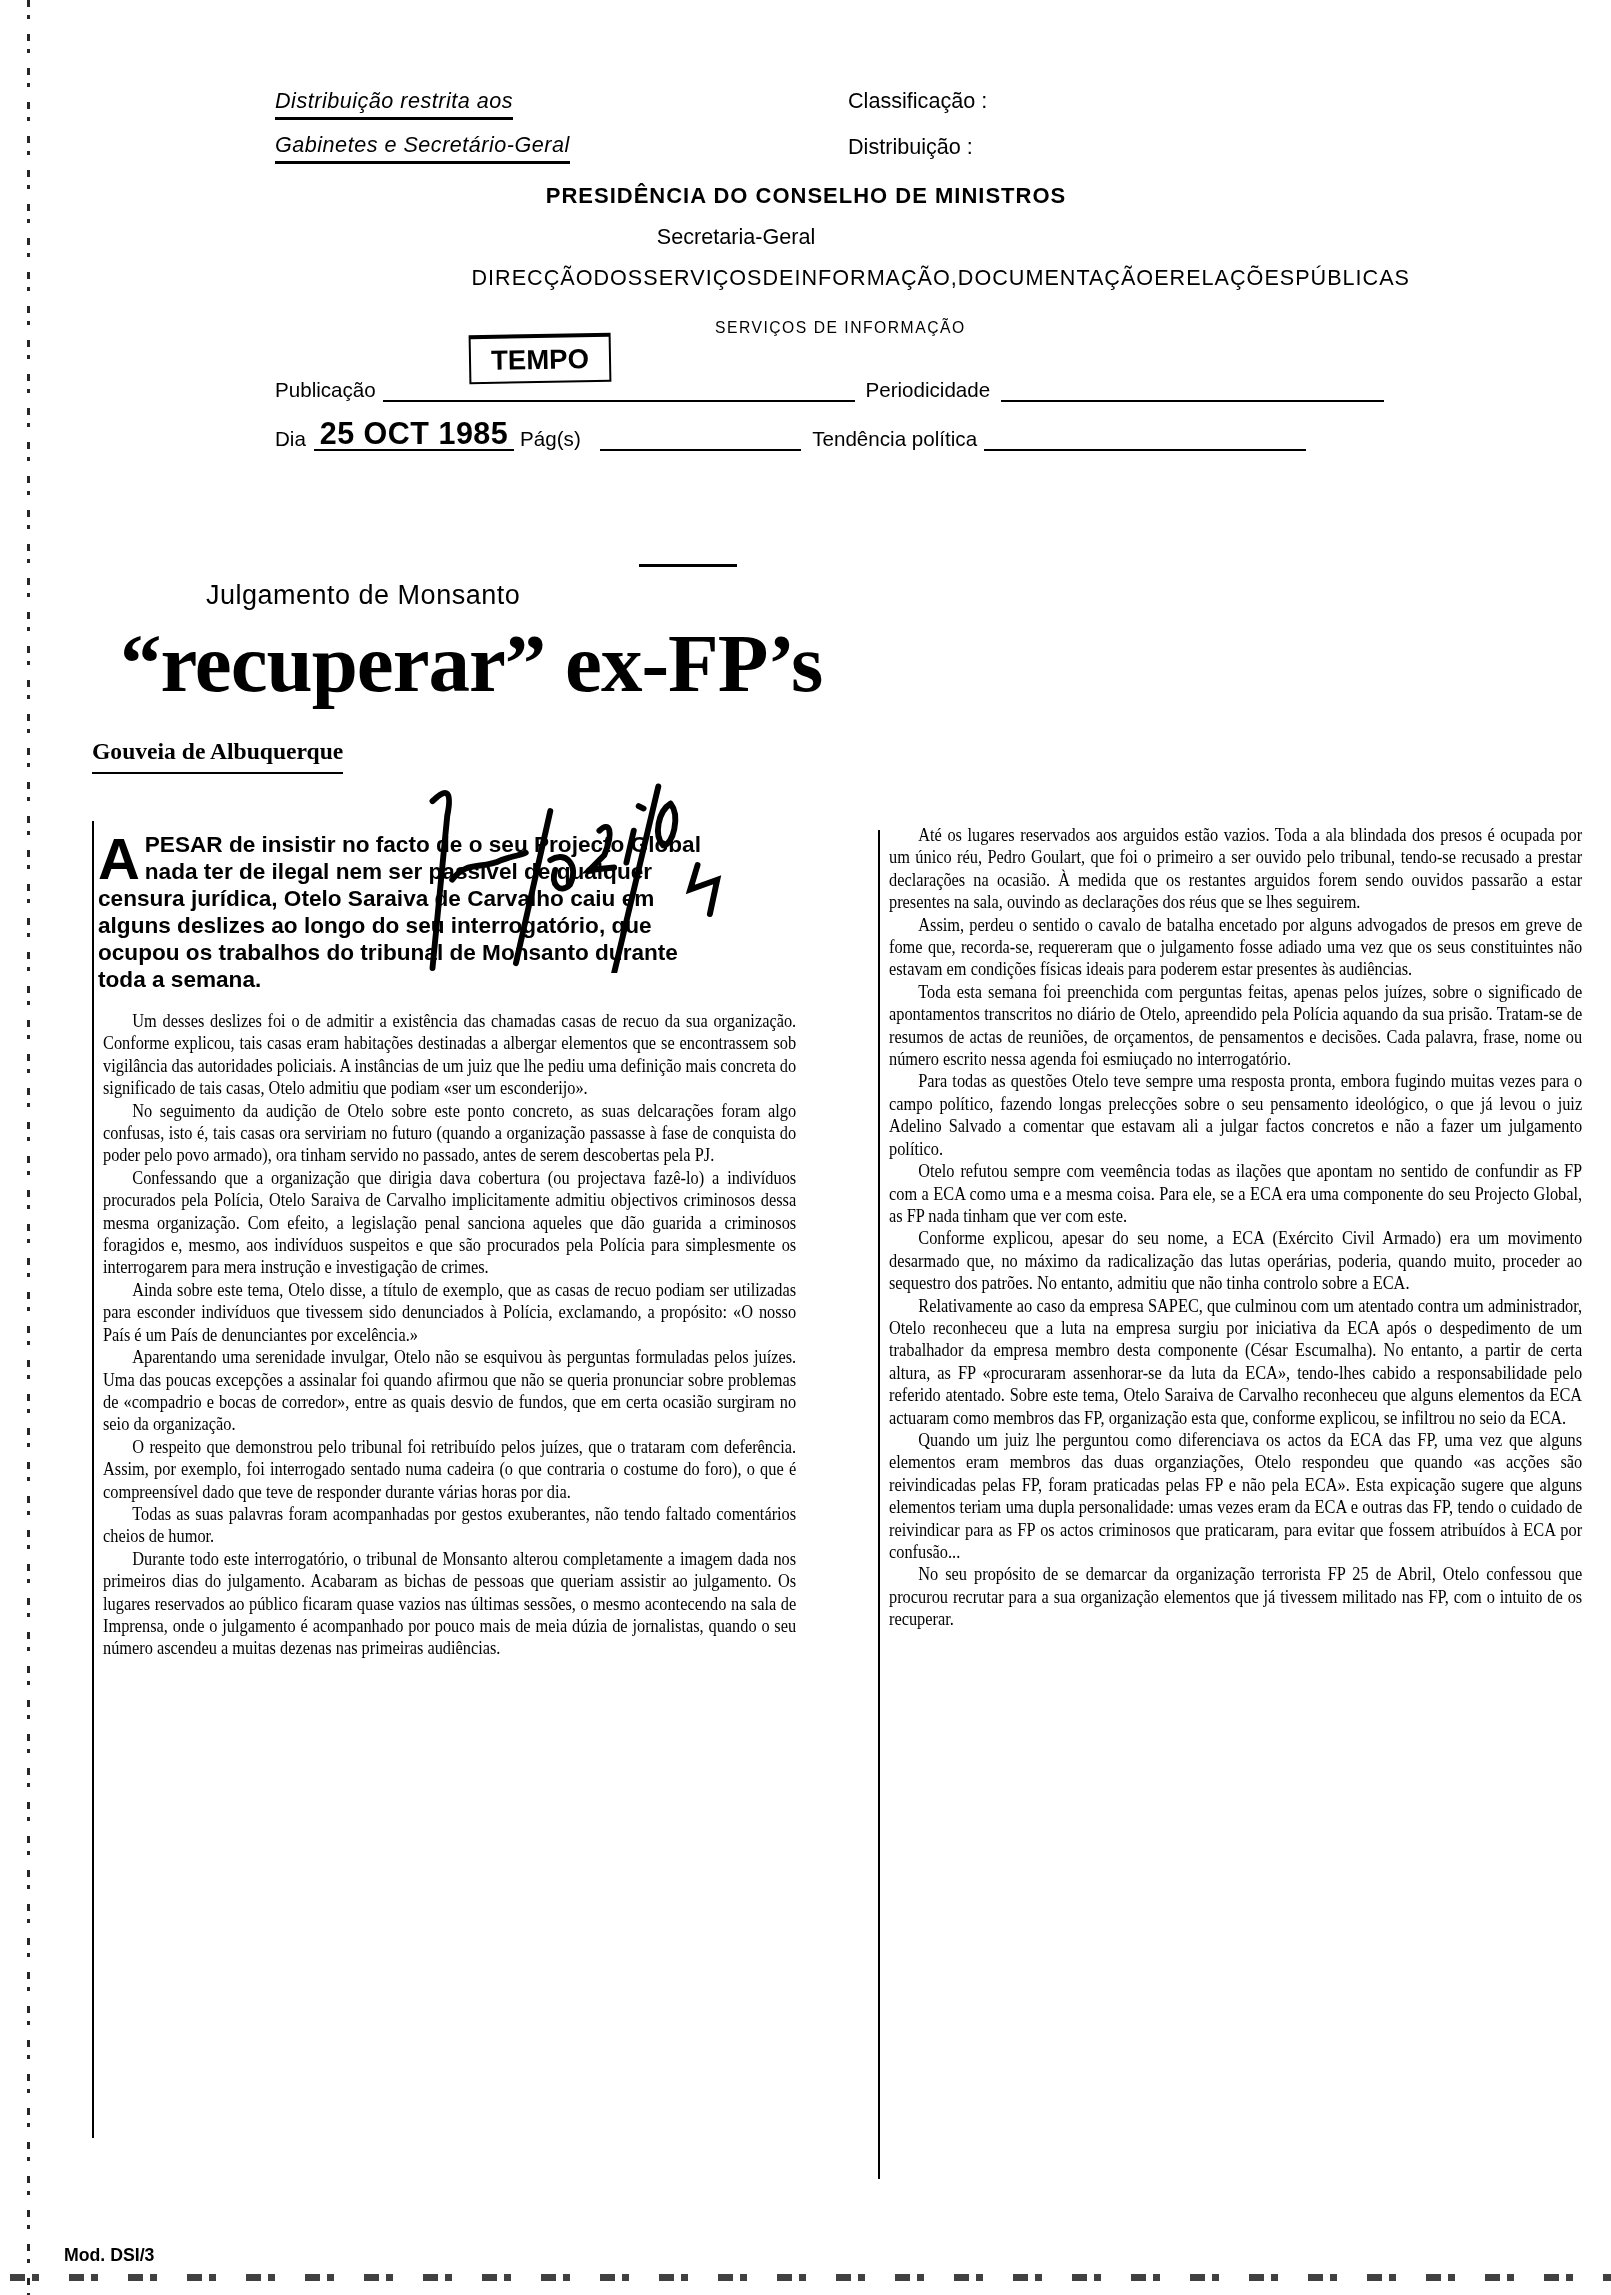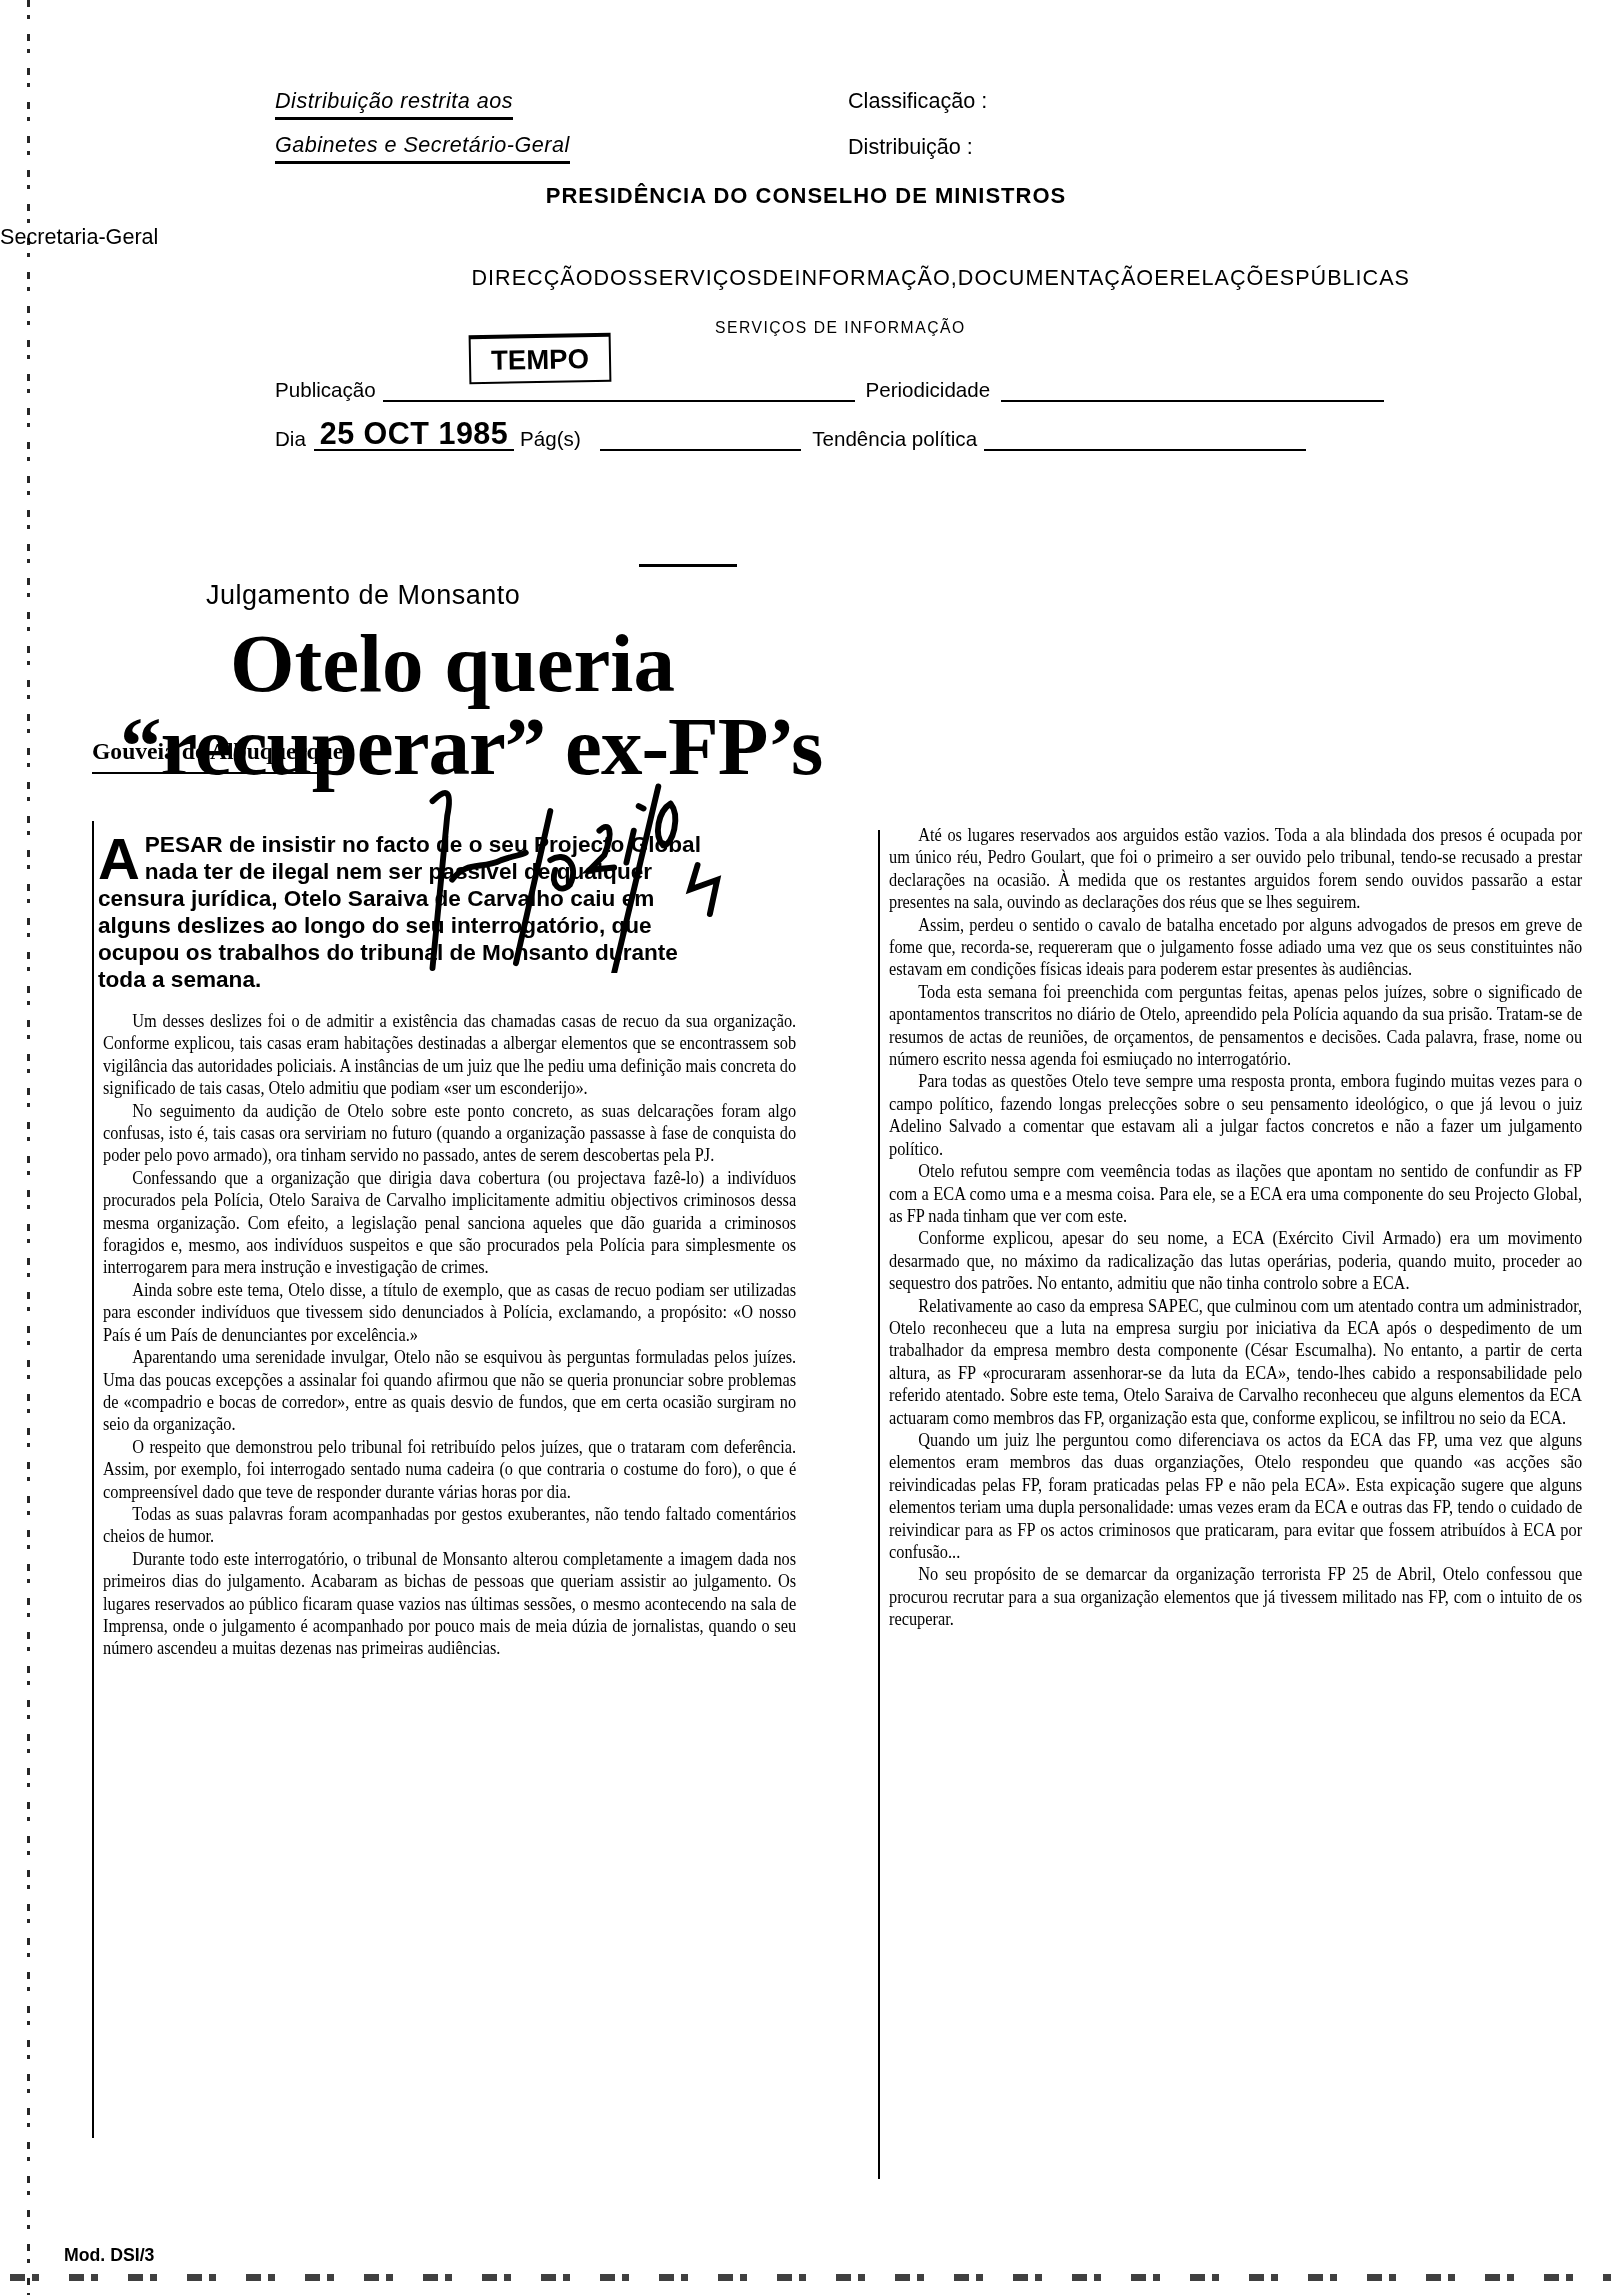--- a/index.html
+++ b/index.html
@@ -10,21 +10,21 @@
     background: repeating-linear-gradient(to bottom, #000 0 6.9px, transparent 6.9px 14.7px, #000 14.7px 18.7px, transparent 18.7px 34px); opacity: .85; }
   .scan-bottom { position: absolute; left: 9.8px; right: 0; top: 2274px; height: 6.9px;
     background: repeating-linear-gradient(to right, #000 0 14.7px, transparent 14.7px 21.6px, #000 21.6px 29.5px, transparent 29.5px 59px); opacity: .75; }
 
   
   .hdr-left { position: absolute; left: 275px; top: 88px; font-style: italic; font-size: 21.6px; letter-spacing: 0.5px; }
   .hdr-left .line { display: inline-block; padding-bottom: 3px; border-bottom: 3.4px solid #000; margin-bottom: 11.8px; }
   .hdr-right { position: absolute; left: 848px; top: 88px; font-size: 21.6px; }
   .hdr-right div { margin-bottom: 19.7px; }
   .presidencia { position: absolute; left: 0; width: 1612px; top: 183px; text-align: center; font-size: 22px; font-weight: bold; letter-spacing: 1px; }
-  .secretaria { position: absolute; left: 0; width: 1472px; top: 224px; text-align: left; font-size: 21.6px; }
+  .secretaria { position: absolute; left: 0; width: 1472px; top: 224px; text-align: center; font-size: 21.6px; }
   .direccao { position: absolute; left: 275px; width: 1135px; top: 265px; font-size: 21.6px; display: flex; justify-content: flex-end; letter-spacing: 1px; }
   .divisao { position: absolute; left: 715px; top: 319px; font-size: 15.7px; letter-spacing: 1.5px; }
   .stamp { position: absolute; left: 469px; top: 334px; width: 138px; height: 43px; border: 2.9px solid #000; border-top-width: 4.4px;
     font-size: 27.5px; font-weight: bold; display: flex; align-items: center; justify-content: center; transform: rotate(-1deg); }
   .form-row { position: absolute; left: 275px; font-size: 20.6px; display: flex; align-items: flex-end; }
   .form-row .blank { border-bottom: 2px solid #000; display: inline-block; height: 21.6px; }
   .row1 { top: 378px; } .row2 { top: 418px; }
   .date-val { font-size: 30.5px; font-weight: bold; letter-spacing: 0.5px; border-bottom: 2px solid #000; padding: 0 5.9px; line-height: 30.5px; }
 
   
@@ -91,21 +91,20 @@
   <span class="date-val" style="margin-left:7.9px;">25 OCT 1985</span>
   <span style="margin-left:5.9px;">Pág(s)</span>
   <span class="blank" style="width:201px;margin-left:19.7px;margin-right:10.8px;"></span>
   <span>Tendência política</span>
   <span class="blank" style="width:322px;margin-left:6.9px;"></span>
 </div>
 
 <div class="rule-top"></div>
 <div class="kicker">Julgamento de Monsanto</div>
 <div class="headline">
-  <span class="l1">Otelo queria</span>
   <span class="l2">“recuperar” ex-FP’s</span>
 </div>
 <div class="byline">Gouveia de Albuquerque</div>
 
 <svg class="handwriting" viewBox="0 0 780 440">
   <g fill="none" stroke="#000" stroke-width="12" stroke-linecap="round">
     <path d="M60 90 C 90 60, 100 70, 90 120 L 60 430"></path>
     <path d="M100 250 C 130 210, 160 230, 200 210 C 230 200, 240 200, 250 195"></path>
     <path d="M300 110 L 230 420"></path>
     <path d="M300 210 C 330 190, 360 220, 340 260 C 320 280, 300 260, 310 230"></path>

